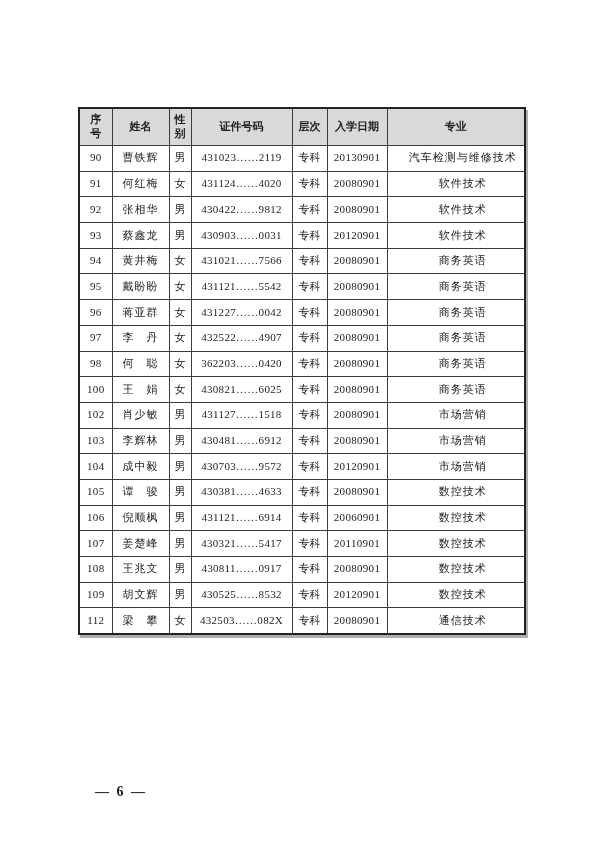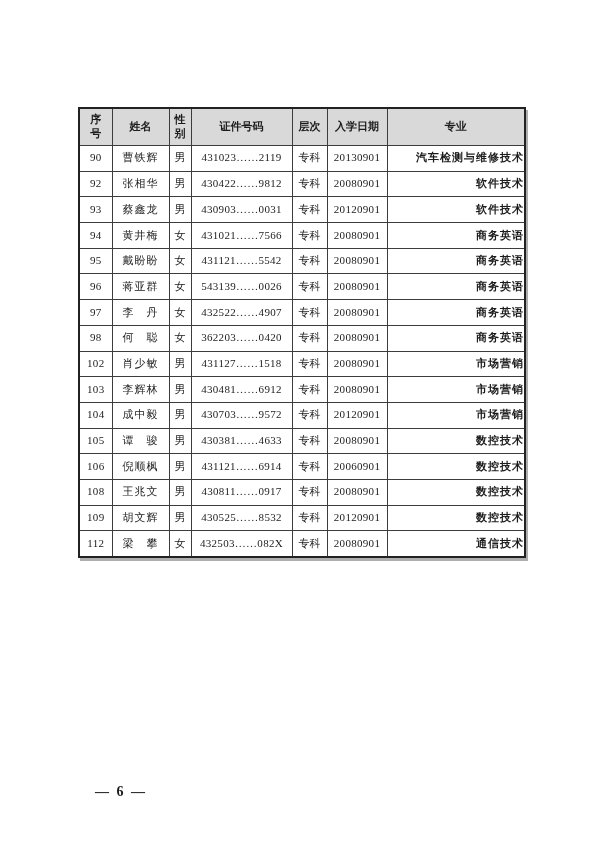--- a/index.html
+++ b/index.html
@@ -43,24 +43,23 @@
     font-family: "Liberation Serif", "DejaVu Serif", serif;
   }
   table.roster tbody tr { height: 25.7px; }
   table.roster td.c0,
   table.roster td.c3,
   table.roster td.c5 {
     font-family: "Liberation Serif", "DejaVu Serif", serif;
     letter-spacing: 0.3px;
   }
   table.roster td.c6 {
-    text-align: right;
+    text-align: center;
     padding-left: 14px;
     letter-spacing: 1px;
-    font-weight: bold;
   }
   table.roster td.c1 { letter-spacing: 1px; margin-left: 18px; }
   .footer-pagenum {
     position: absolute;
     left: 95px; top: 784px;
     font-size: 14px;
     font-family: "Liberation Serif", "DejaVu Serif", serif;
     font-weight: bold;
     letter-spacing: 2px;
     color: #1c1c1c;
@@ -98,20 +97,29 @@
         <tr>
           <td class="c0">90</td>
           <td class="c1">曹铁辉</td>
           <td class="c2">男</td>
           <td class="c3">431023……2119</td>
           <td class="c4">专科</td>
           <td class="c5">20130901</td>
           <td class="c6">汽车检测与维修技术</td>
         </tr>
         <tr>
+          <td class="c0">91</td>
+          <td class="c1">何红梅</td>
+          <td class="c2">女</td>
+          <td class="c3">431124……4020</td>
+          <td class="c4">专科</td>
+          <td class="c5">20080901</td>
+          <td class="c6">软件技术</td>
+        </tr>
+        <tr>
           <td class="c0">92</td>
           <td class="c1">张相华</td>
           <td class="c2">男</td>
           <td class="c3">430422……9812</td>
           <td class="c4">专科</td>
           <td class="c5">20080901</td>
           <td class="c6">软件技术</td>
         </tr>
         <tr>
           <td class="c0">93</td>
@@ -137,21 +145,21 @@
           <td class="c2">女</td>
           <td class="c3">431121……5542</td>
           <td class="c4">专科</td>
           <td class="c5">20080901</td>
           <td class="c6">商务英语</td>
         </tr>
         <tr>
           <td class="c0">96</td>
           <td class="c1">蒋亚群</td>
           <td class="c2">女</td>
-          <td class="c3">543139……0026</td>
+          <td class="c3">431227……0042</td>
           <td class="c4">专科</td>
           <td class="c5">20080901</td>
           <td class="c6">商务英语</td>
         </tr>
         <tr>
           <td class="c0">97</td>
           <td class="c1">李　丹</td>
           <td class="c2">女</td>
           <td class="c3">432522……4907</td>
           <td class="c4">专科</td>
@@ -161,20 +169,29 @@
         <tr>
           <td class="c0">98</td>
           <td class="c1">何　聪</td>
           <td class="c2">女</td>
           <td class="c3">362203……0420</td>
           <td class="c4">专科</td>
           <td class="c5">20080901</td>
           <td class="c6">商务英语</td>
         </tr>
         <tr>
+          <td class="c0">100</td>
+          <td class="c1">王　娟</td>
+          <td class="c2">女</td>
+          <td class="c3">430821……6025</td>
+          <td class="c4">专科</td>
+          <td class="c5">20080901</td>
+          <td class="c6">商务英语</td>
+        </tr>
+        <tr>
           <td class="c0">102</td>
           <td class="c1">肖少敏</td>
           <td class="c2">男</td>
           <td class="c3">431127……1518</td>
           <td class="c4">专科</td>
           <td class="c5">20080901</td>
           <td class="c6">市场营销</td>
         </tr>
         <tr>
           <td class="c0">103</td>
@@ -206,20 +223,29 @@
         <tr>
           <td class="c0">106</td>
           <td class="c1">倪顺枫</td>
           <td class="c2">男</td>
           <td class="c3">431121……6914</td>
           <td class="c4">专科</td>
           <td class="c5">20060901</td>
           <td class="c6">数控技术</td>
         </tr>
         <tr>
+          <td class="c0">107</td>
+          <td class="c1">姜楚峰</td>
+          <td class="c2">男</td>
+          <td class="c3">430321……5417</td>
+          <td class="c4">专科</td>
+          <td class="c5">20110901</td>
+          <td class="c6">数控技术</td>
+        </tr>
+        <tr>
           <td class="c0">108</td>
           <td class="c1">王兆文</td>
           <td class="c2">男</td>
           <td class="c3">430811……0917</td>
           <td class="c4">专科</td>
           <td class="c5">20080901</td>
           <td class="c6">数控技术</td>
         </tr>
         <tr>
           <td class="c0">109</td>

